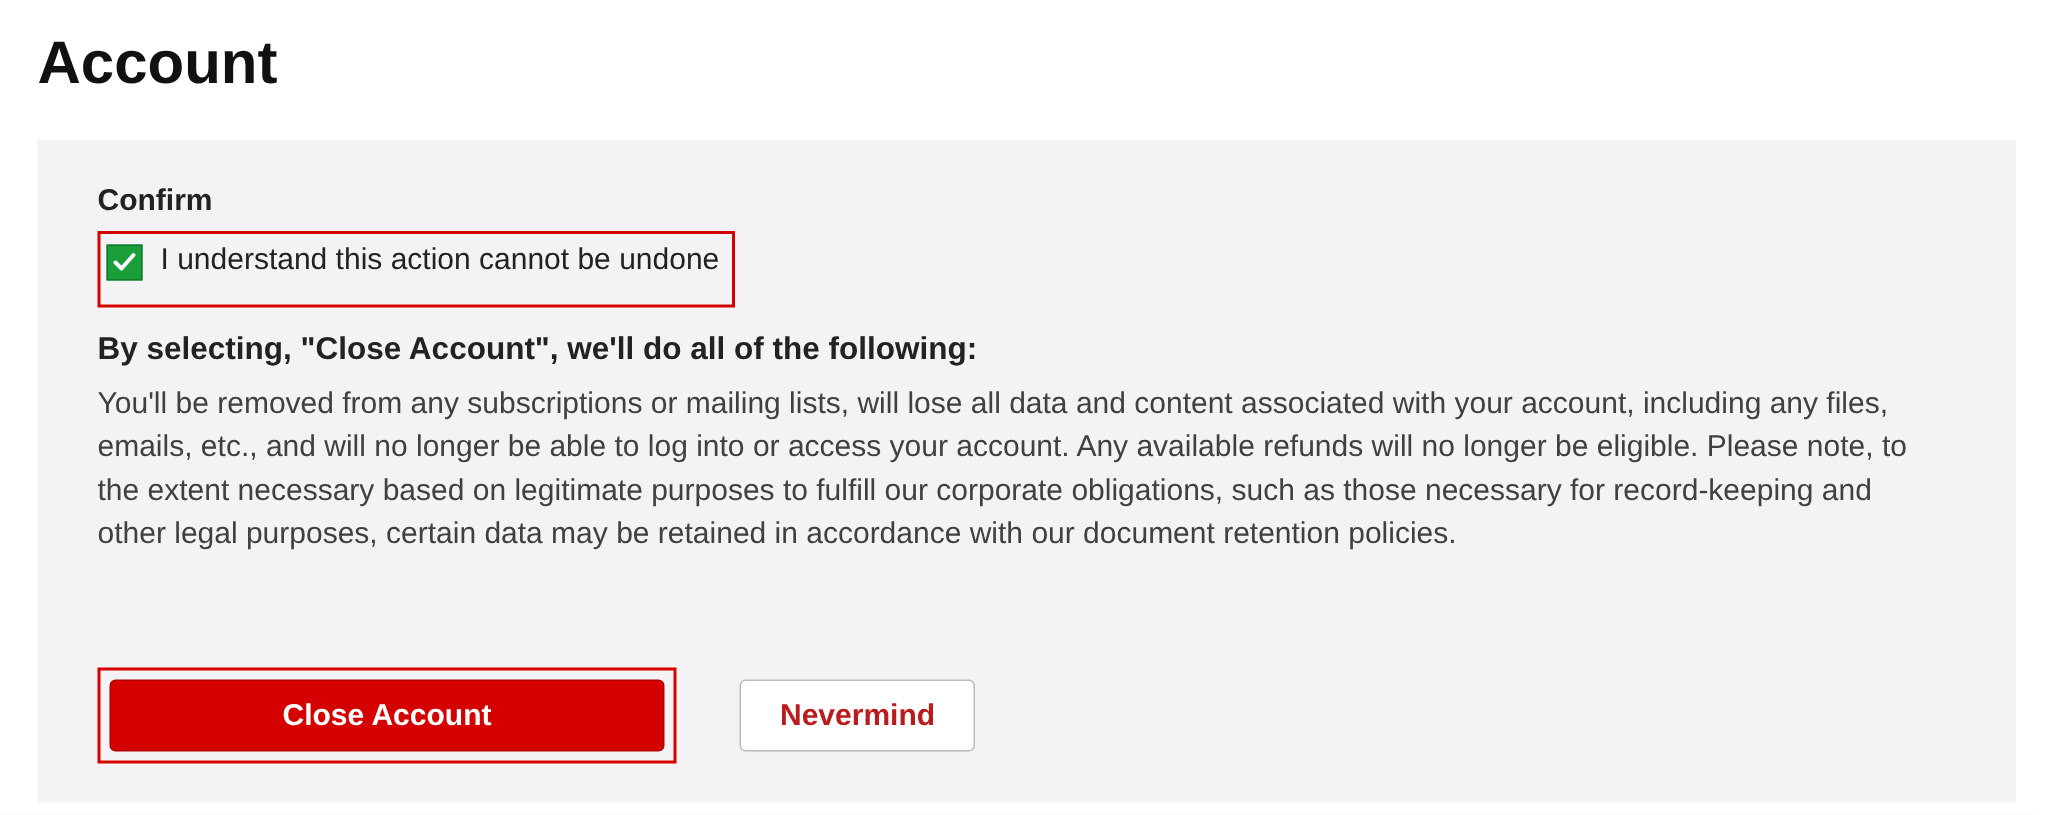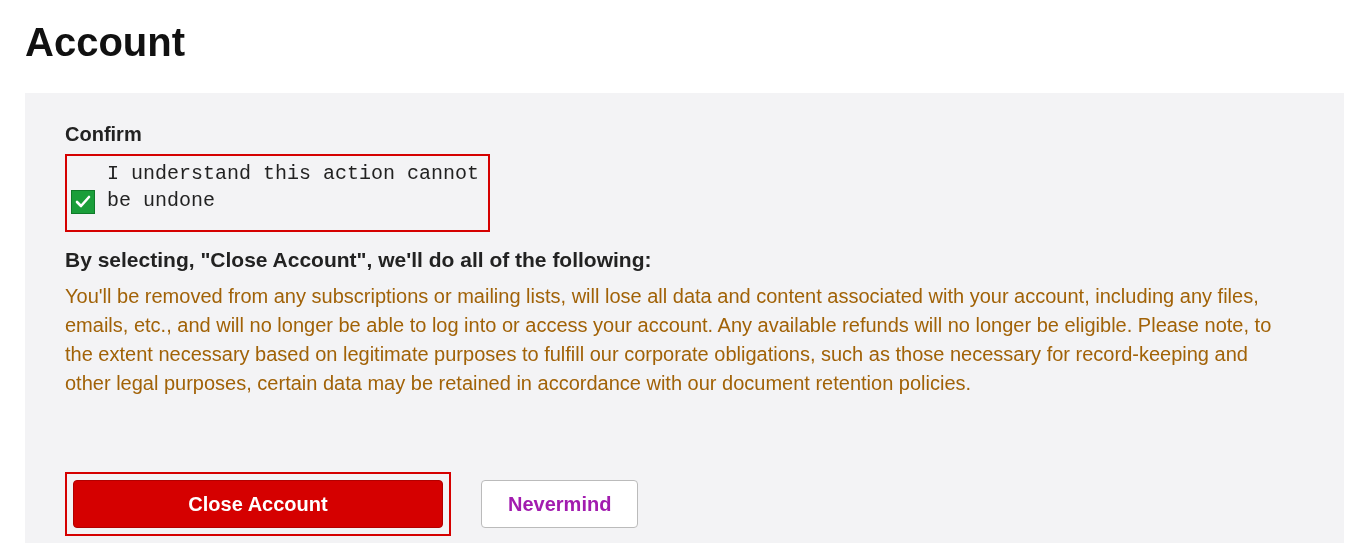--- a/index.html
+++ b/index.html
@@ -44,21 +44,20 @@
       margin-bottom: 8px;
     }
     .highlight-box {
       border: 2.5px solid #d50000;
       padding: 4px 6px 16px 4px;
     }
     .checkbox-row {
       display: flex;
       align-items: flex-end;
       gap: 12px;
-      font-family: Liberation Mono, monospace;
     }
     .checkbox {
       width: 24px;
       height: 24px;
       background: #1a9e3a;
       border: 1px solid #0f7a29;
       display: flex;
       align-items: center;
       justify-content: center;
       flex: 0 0 auto;
@@ -72,21 +71,21 @@
       color: #222;
     }
     .info-heading {
       font-size: 21px;
       font-weight: 700;
       margin-bottom: 10px;
     }
     .info-body {
       font-size: 20px;
       line-height: 1.45;
-      color: #a16207;
+      color: #404040;
     }
     .button-row {
       display: flex;
       gap: 30px;
       margin-top: 74px;
       align-items: flex-start;
     }
     .btn-highlight {
       border: 2.5px solid #d50000;
       padding: 6px;
@@ -104,23 +103,24 @@
     }
     .btn-primary {
       width: 370px;
       background: #d50000;
       color: #fff;
       border: 1px solid #b20000;
     }
     .btn-secondary {
       padding: 0 26px;
       background: #fff;
-      color: #a21caf;
+      color: #b91c1c;
       border: 1px solid #bbb;
       margin-top: 8px;
+      margin-left: 12px;
     }
   </style>
 </head>
 <body>
 
 <h1 class="page-title">Account</h1>
 
 <div class="panel">
   <div class="panel-top">
     <div class="left-col">

